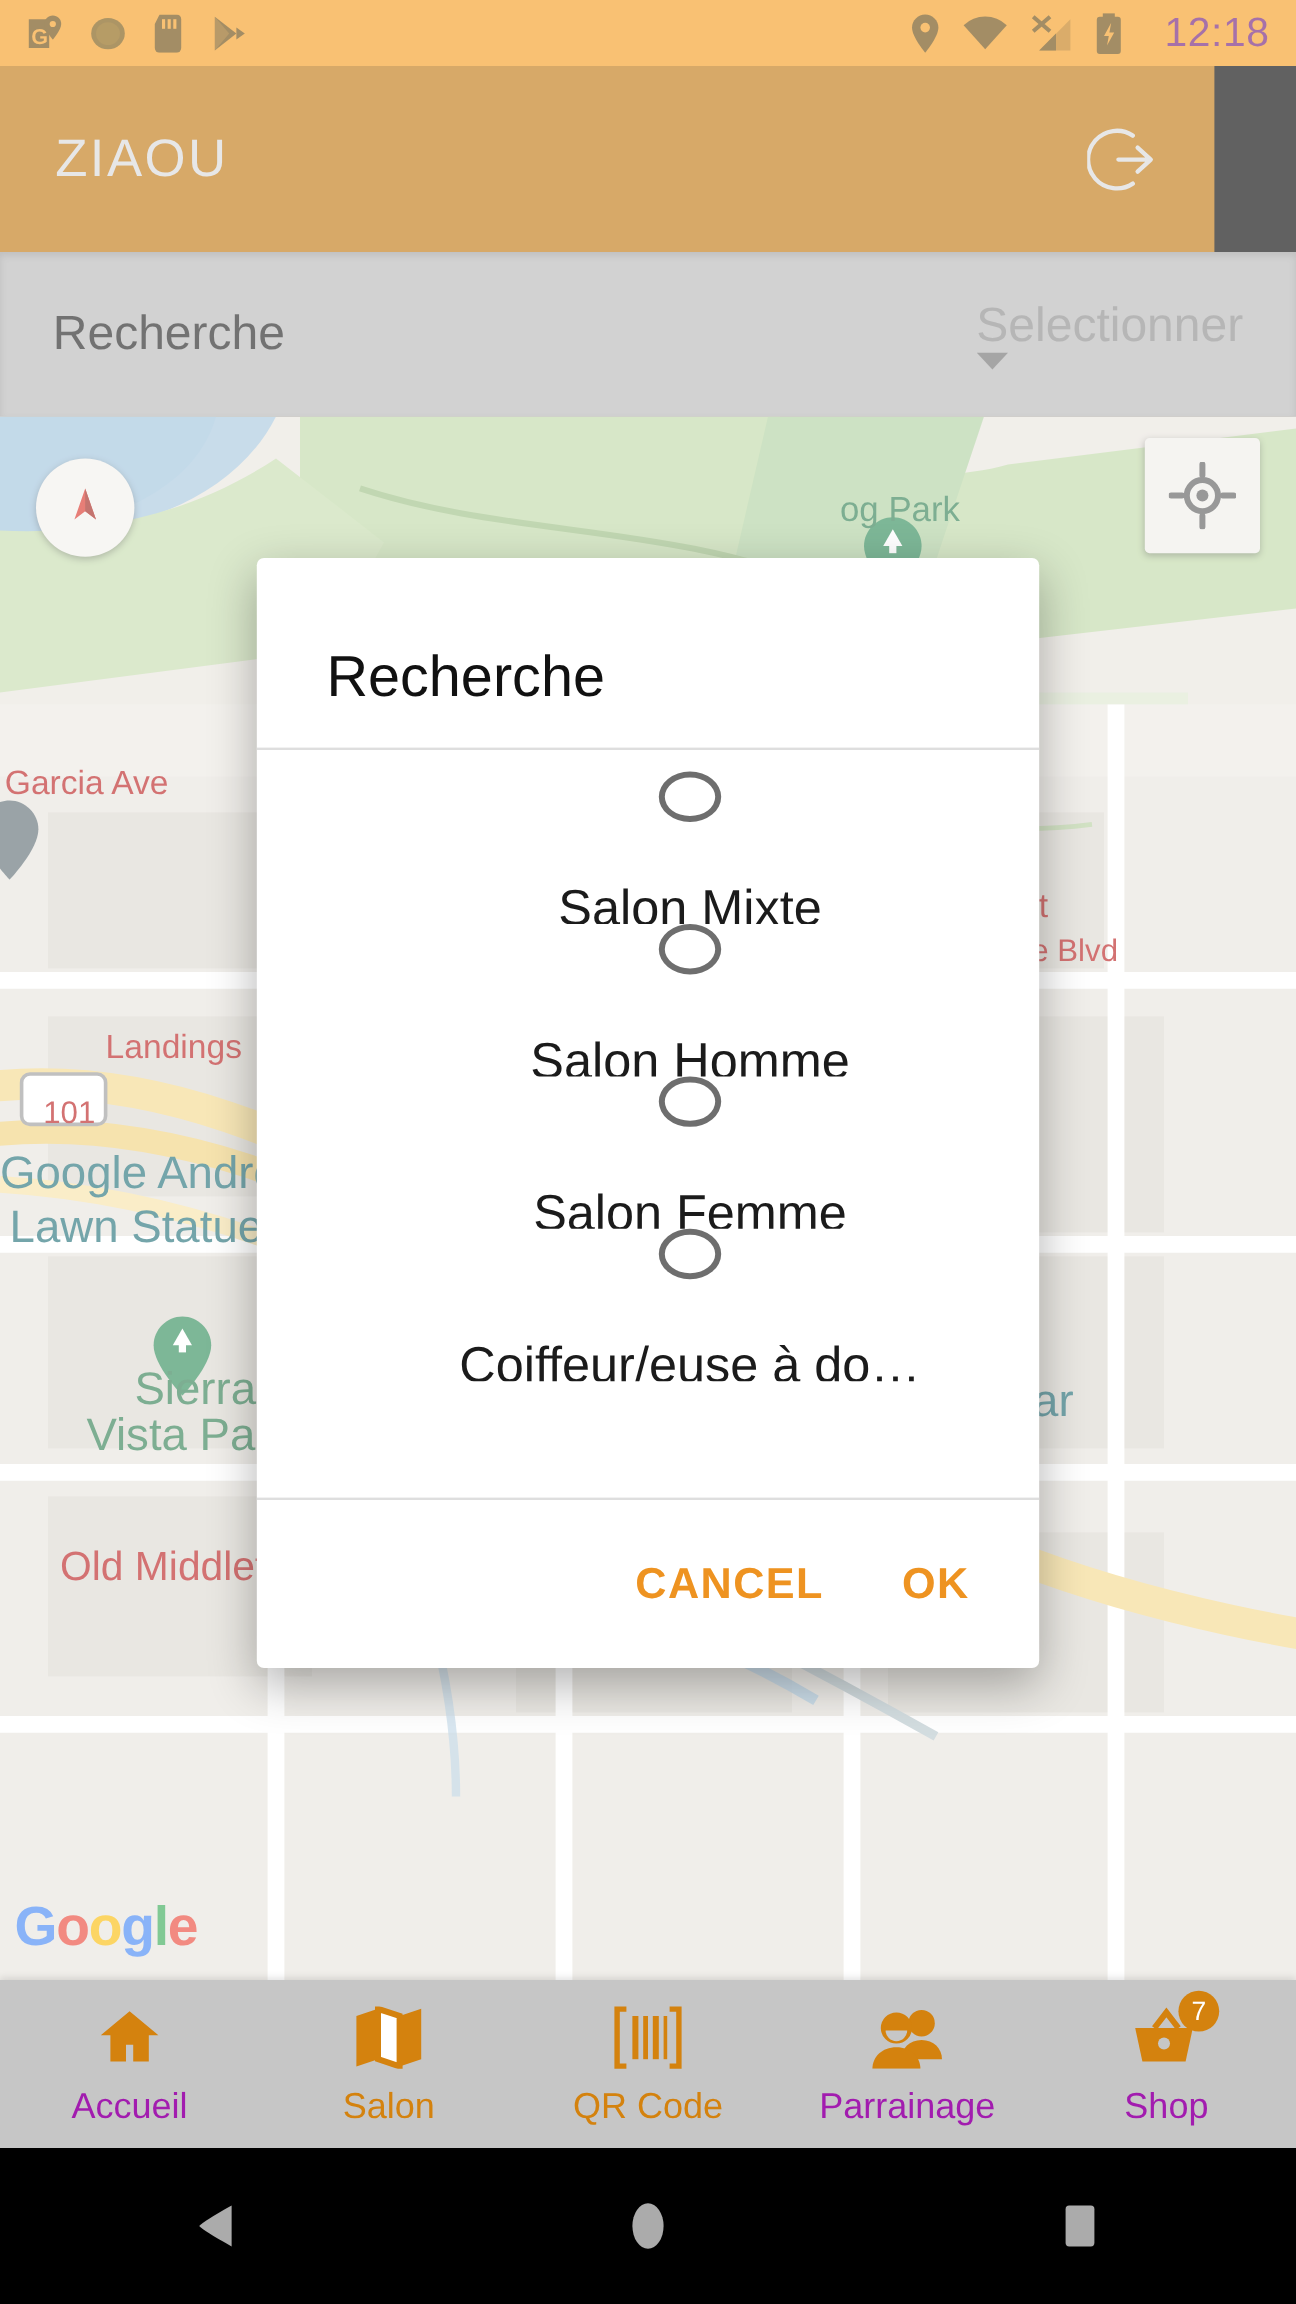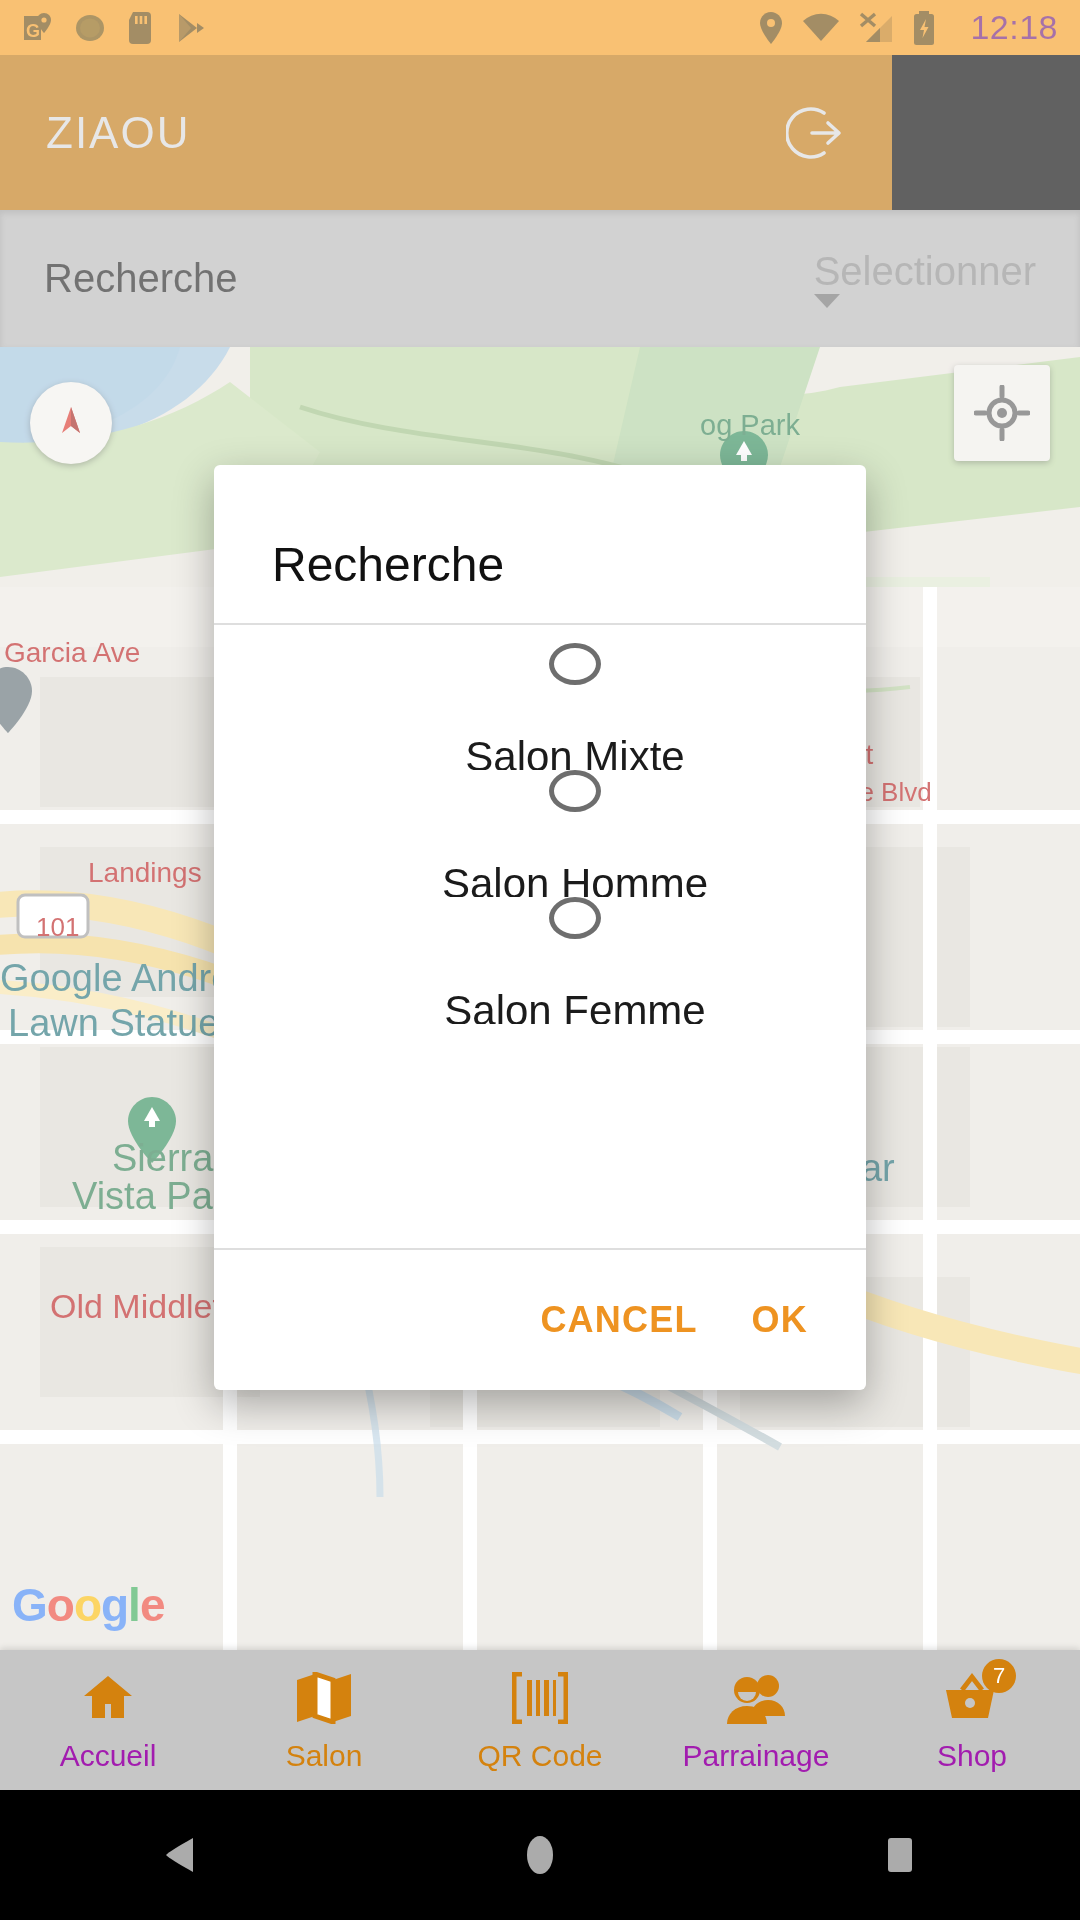--- a/index.html
+++ b/index.html
@@ -27,21 +27,21 @@
   .sb-right { display: flex; align-items: center; gap: 18px; margin-left: auto; }
   .sb-ico { display: block; }
   #status-time {
     color: #701a75; font-size: 34px; font-weight: 400;
     letter-spacing: .5px; margin-left: 16px;
   }
 
   
   #app-bar {
     position: absolute; top: 55px; left: 0;
-    width: 892px; height: 155px;
+    width: 1012px; height: 155px;
     background: #BF740C;
     display: flex; align-items: center;
     padding: 0 46px;
   }
   #app-title {
     color: #D8D8D8; font-size: 44px; font-weight: 400;
     letter-spacing: 2px;
   }
   #logout-button { margin-left: auto; display: flex; }
 
@@ -151,21 +151,21 @@
     border: 5px solid #6E6E6E; border-radius: 50%;
     background: transparent;
   }
   .option-label {
     font-size: 42px; color: #1B1B1B;
     white-space: nowrap; overflow: hidden;
     text-overflow: ellipsis; max-width: 420px;
   }
   #dialog-actions {
     height: 140px; display: flex; align-items: center;
-    justify-content: flex-end; gap: 6px;
+    justify-content: flex-end; gap: 17px;
     padding-right: 34px;
   }
   .dialog-btn {
     background: none; border: none;
     color: #EE9321; font-size: 36px; font-weight: 700;
     letter-spacing: 1.2px; padding: 18px 24px;
     font-family: "Liberation Sans", sans-serif;
     cursor: pointer;
   }
 
@@ -397,20 +397,24 @@
           <span class="option-label">Salon Mixte</span>
         </div>
         <div class="option-row">
           <span class="radio"></span>
           <span class="option-label">Salon Homme</span>
         </div>
         <div class="option-row">
           <span class="radio"></span>
           <span class="option-label">Salon Femme</span>
         </div>
+        <div class="option-row">
+          <span class="radio"></span>
+          <span class="option-label">Coiffeur/euse à do…</span>
+        </div>
       </div>
     <div id="dialog-divider-bottom"></div>
     <div id="dialog-actions">
       <button class="dialog-btn">CANCEL</button>
       <button class="dialog-btn">OK</button>
     </div>
   </div>
 
   <div id="bottom-nav">
       <div class="nav-item">

